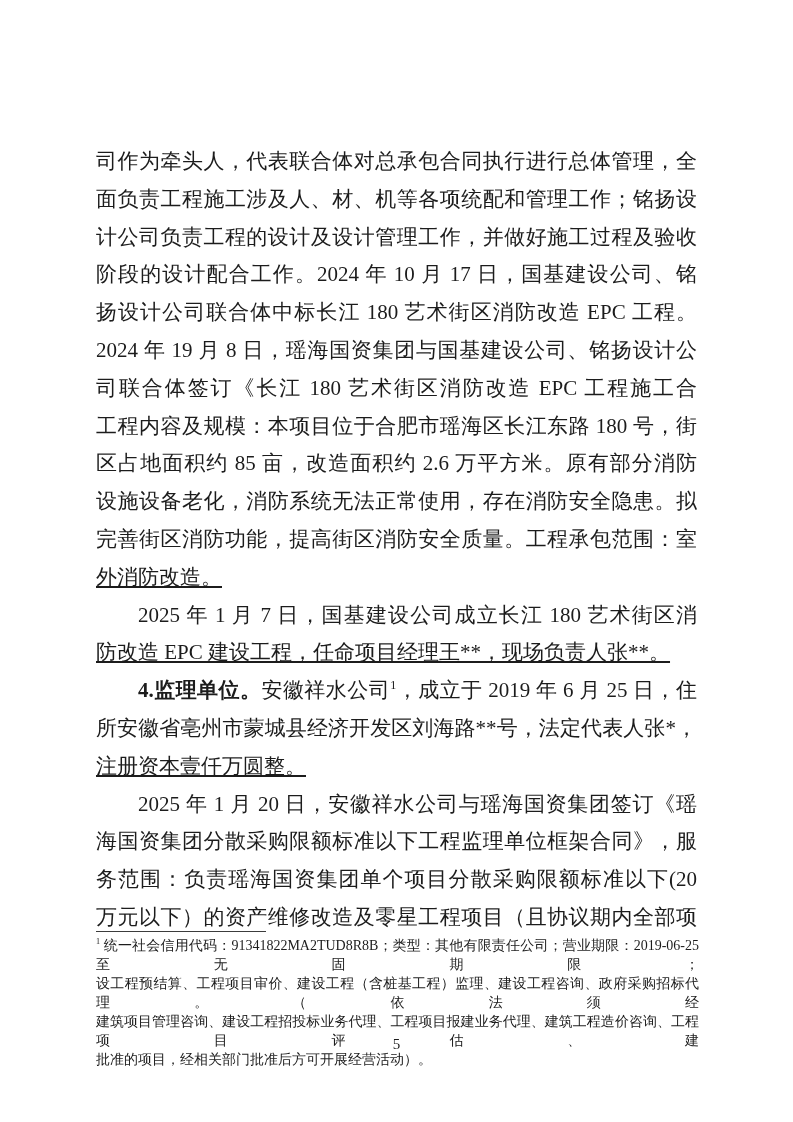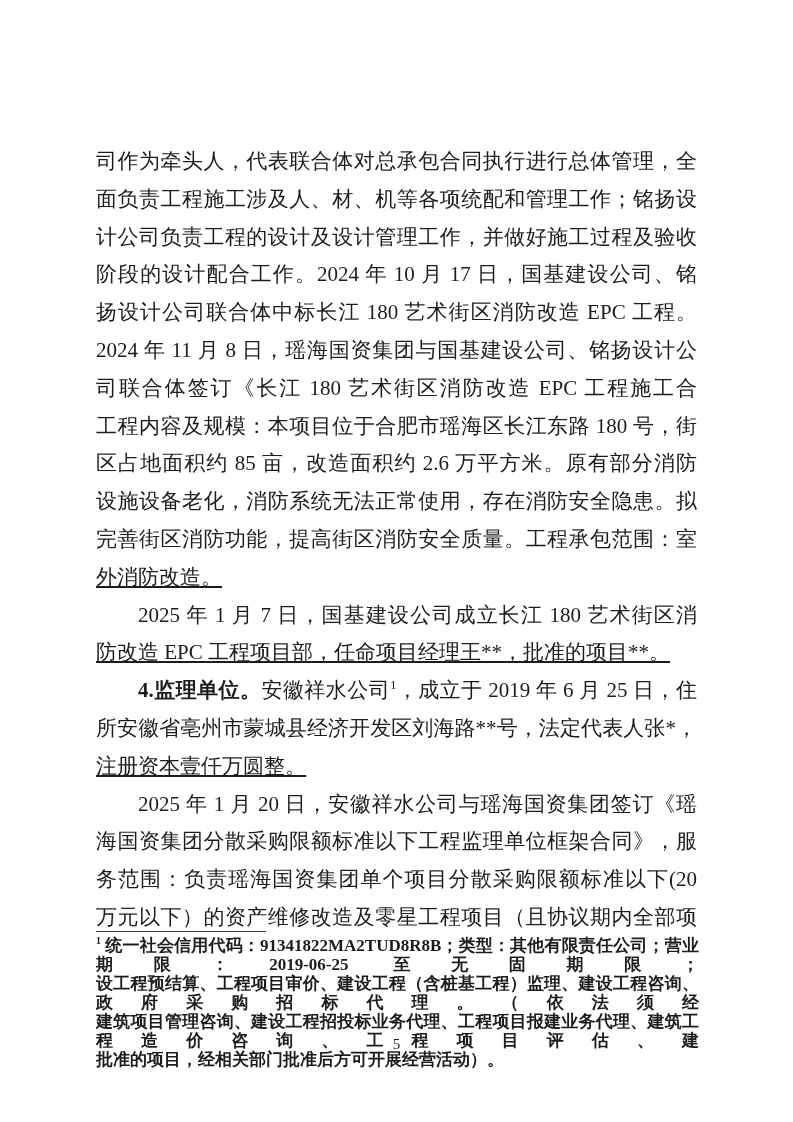--- a/index.html
+++ b/index.html
@@ -56,26 +56,25 @@
     height: 0;
     border-top: 1px solid #3c3c3c;
   }
   .footnote-text {
     position: absolute;
     left: 96px;
     top: 936px;
     width: 603px;
   }
   .footnote-text .line {
-    font-size: 17px;
+    font-size: 14px;
     line-height: 19px;
     text-align: justify;
     text-align-last: justify;
     overflow: hidden;
-    font-weight: bold;
   }
   .footnote-text .line.last {
     text-align-last: left;
   }
   
   .page-number {
     position: absolute;
     left: 0;
     top: 1034px;
     width: 793px;
@@ -88,29 +87,29 @@
 <body>
 
 <div class="page">
 
   <div class="body-text">
       <div class="line"><span>司作为牵头人，代表联合体对总承包合同执行进行总体管理，全</span></div>
       <div class="line"><span>面负责工程施工涉及人、材、机等各项统配和管理工作；铭扬设</span></div>
       <div class="line"><span>计公司负责工程的设计及设计管理工作，并做好施工过程及验收</span></div>
       <div class="line"><span>阶段的设计配合工作。2024 年 10 月 17 日，国基建设公司、铭</span></div>
       <div class="line"><span>扬设计公司联合体中标长江 180 艺术街区消防改造 EPC 工程。</span></div>
-      <div class="line"><span>2024 年 11 月 8 日，瑶海国资集团与国基建设公司、铭扬设计公</span></div>
+      <div class="line"><span>2024 年 19 月 8 日，瑶海国资集团与国基建设公司、铭扬设计公</span></div>
       <div class="line"><span>司联合体签订《长江 180 艺术街区消防改造 EPC 工程施工合同》。</span></div>
       <div class="line"><span>工程内容及规模：本项目位于合肥市瑶海区长江东路 180 号，街</span></div>
       <div class="line"><span>区占地面积约 85 亩，改造面积约 2.6 万平方米。原有部分消防</span></div>
       <div class="line"><span>设施设备老化，消防系统无法正常使用，存在消防安全隐患。拟</span></div>
       <div class="line"><span>完善街区消防功能，提高街区消防安全质量。工程承包范围：室</span></div>
       <div class="line last"><span>外消防改造。</span></div>
       <div class="line indent"><span>2025 年 1 月 7 日，国基建设公司成立长江 180 艺术街区消</span></div>
-      <div class="line last"><span>防改造 EPC 工程项目部，任命项目经理王**，批准的项目**。</span></div>
+      <div class="line last"><span>防改造 EPC 建设工程，任命项目经理王**，现场负责人张**。</span></div>
       <div class="line indent"><span class="bold">4.监理单位。</span><span>安徽祥水公司</span><sup>1</sup><span>，成立于 2019 年 6 月 25 日，住</span></div>
       <div class="line"><span>所安徽省亳州市蒙城县经济开发区刘海路**号，法定代表人张*，</span></div>
       <div class="line last"><span>注册资本壹仟万圆整。</span></div>
       <div class="line indent"><span>2025 年 1 月 20 日，安徽祥水公司与瑶海国资集团签订《瑶</span></div>
       <div class="line"><span>海国资集团分散采购限额标准以下工程监理单位框架合同》，服</span></div>
       <div class="line"><span>务范围：负责瑶海国资集团单个项目分散采购限额标准以下(20</span></div>
       <div class="line"><span>万元以下）的资产维修改造及零星工程项目（且协议期内全部项</span></div>
     </div>
 
   <div class="footnote-sep"></div>

